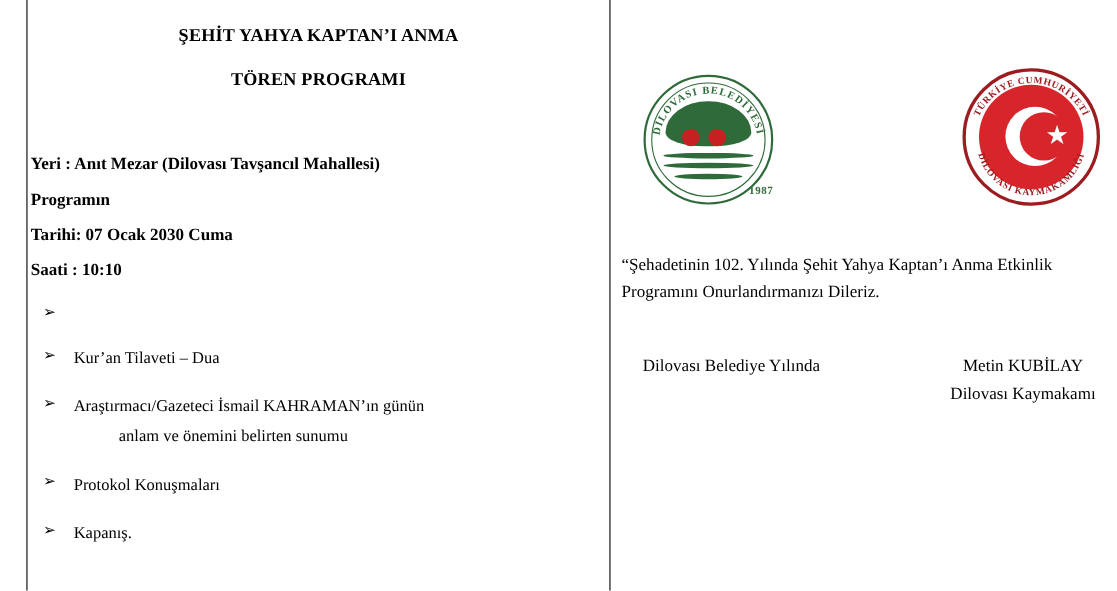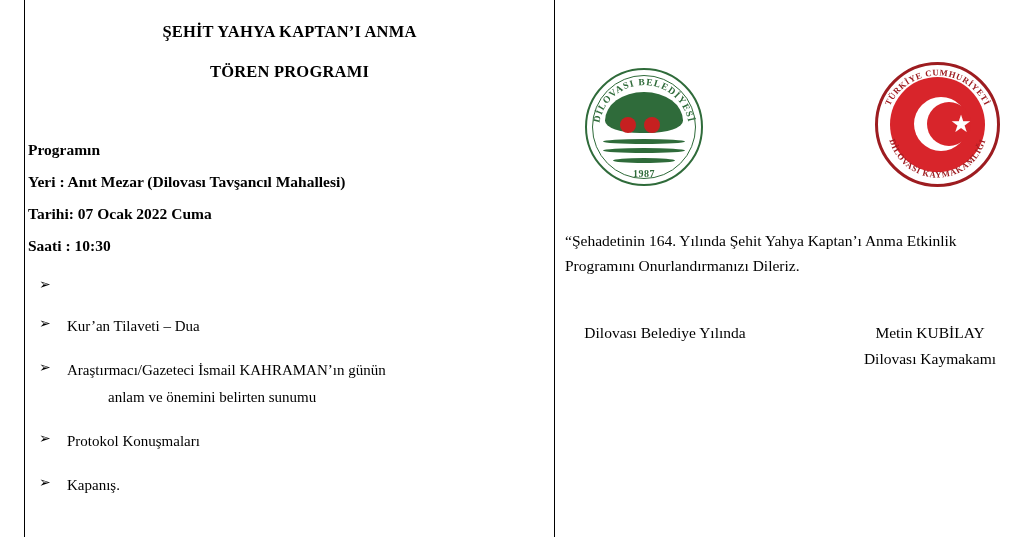--- a/index.html
+++ b/index.html
@@ -153,21 +153,21 @@
     border-radius: 50%;
   }
   .logo-bel .wave.w1 { top: 62%; }
   .logo-bel .wave.w2 { top: 71%; }
   .logo-bel .wave.w3 { top: 80%; left: 20%; width: 60%; }
   .logo-bel .year {
     position: absolute;
     left: 0;
     right: 0;
     bottom: 7px;
-    text-align: center;
+    text-align: right;
     font-size: 10px;
     font-weight: bold;
     color: #2f6b3a;
     letter-spacing: .5px;
   }
   .logo-bel .arc-text {
     position: absolute;
     left: 0;
     top: 0;
     width: 118px;
@@ -282,24 +282,24 @@
   <div class="rule-mid"></div>
 
   <div class="left-col">
 
     <div class="title-block">
       <div>ŞEHİT YAHYA KAPTAN’I ANMA</div>
       <div class="title-line2">TÖREN PROGRAMI</div>
     </div>
 
     <div class="info-block">
+      <div class="info-row">Yeri  : Anıt Mezar (Dilovası Tavşancıl Mahallesi)</div>
       <div class="info-row">Programın</div>
-      <div class="info-row">Yeri  : Anıt Mezar (Dilovası Tavşancıl Mahallesi)</div>
-      <div class="info-row">Tarihi: 07 Ocak 2022 Cuma</div>
-      <div class="info-row">Saati  : 10:30</div>
+      <div class="info-row">Tarihi: 07 Ocak 2030 Cuma</div>
+      <div class="info-row">Saati  : 10:10</div>
     </div>
 
     <div class="agenda">
 
       <div class="agenda-item">
         <span class="bullet">➢</span>
       </div>
 
       <div class="agenda-item">
         <span class="bullet">➢</span>
@@ -369,21 +369,21 @@
           </text>
           <text>
             <textPath href="#kayArcBot" startOffset="50%" text-anchor="middle">DİLOVASI KAYMAKAMLIĞI</textPath>
           </text>
         </svg>
       </div>
 
     </div>
 
     <div class="quote">
-      <span>“Şehadetinin 164. Yılında Şehit Yahya Kaptan’ı Anma Etkinlik</span>
+      <span>“Şehadetinin 102. Yılında Şehit Yahya Kaptan’ı Anma Etkinlik</span>
       <span class="l2">Programını  Onurlandırmanızı Dileriz.</span>
     </div>
 
     <div class="signatures">
       <div class="sig left">
         <span class="role">Dilovası Belediye Yılında</span>
       </div>
       <div class="sig right">
         <span class="name">Metin KUBİLAY</span>
         <span class="role">Dilovası Kaymakamı</span>

